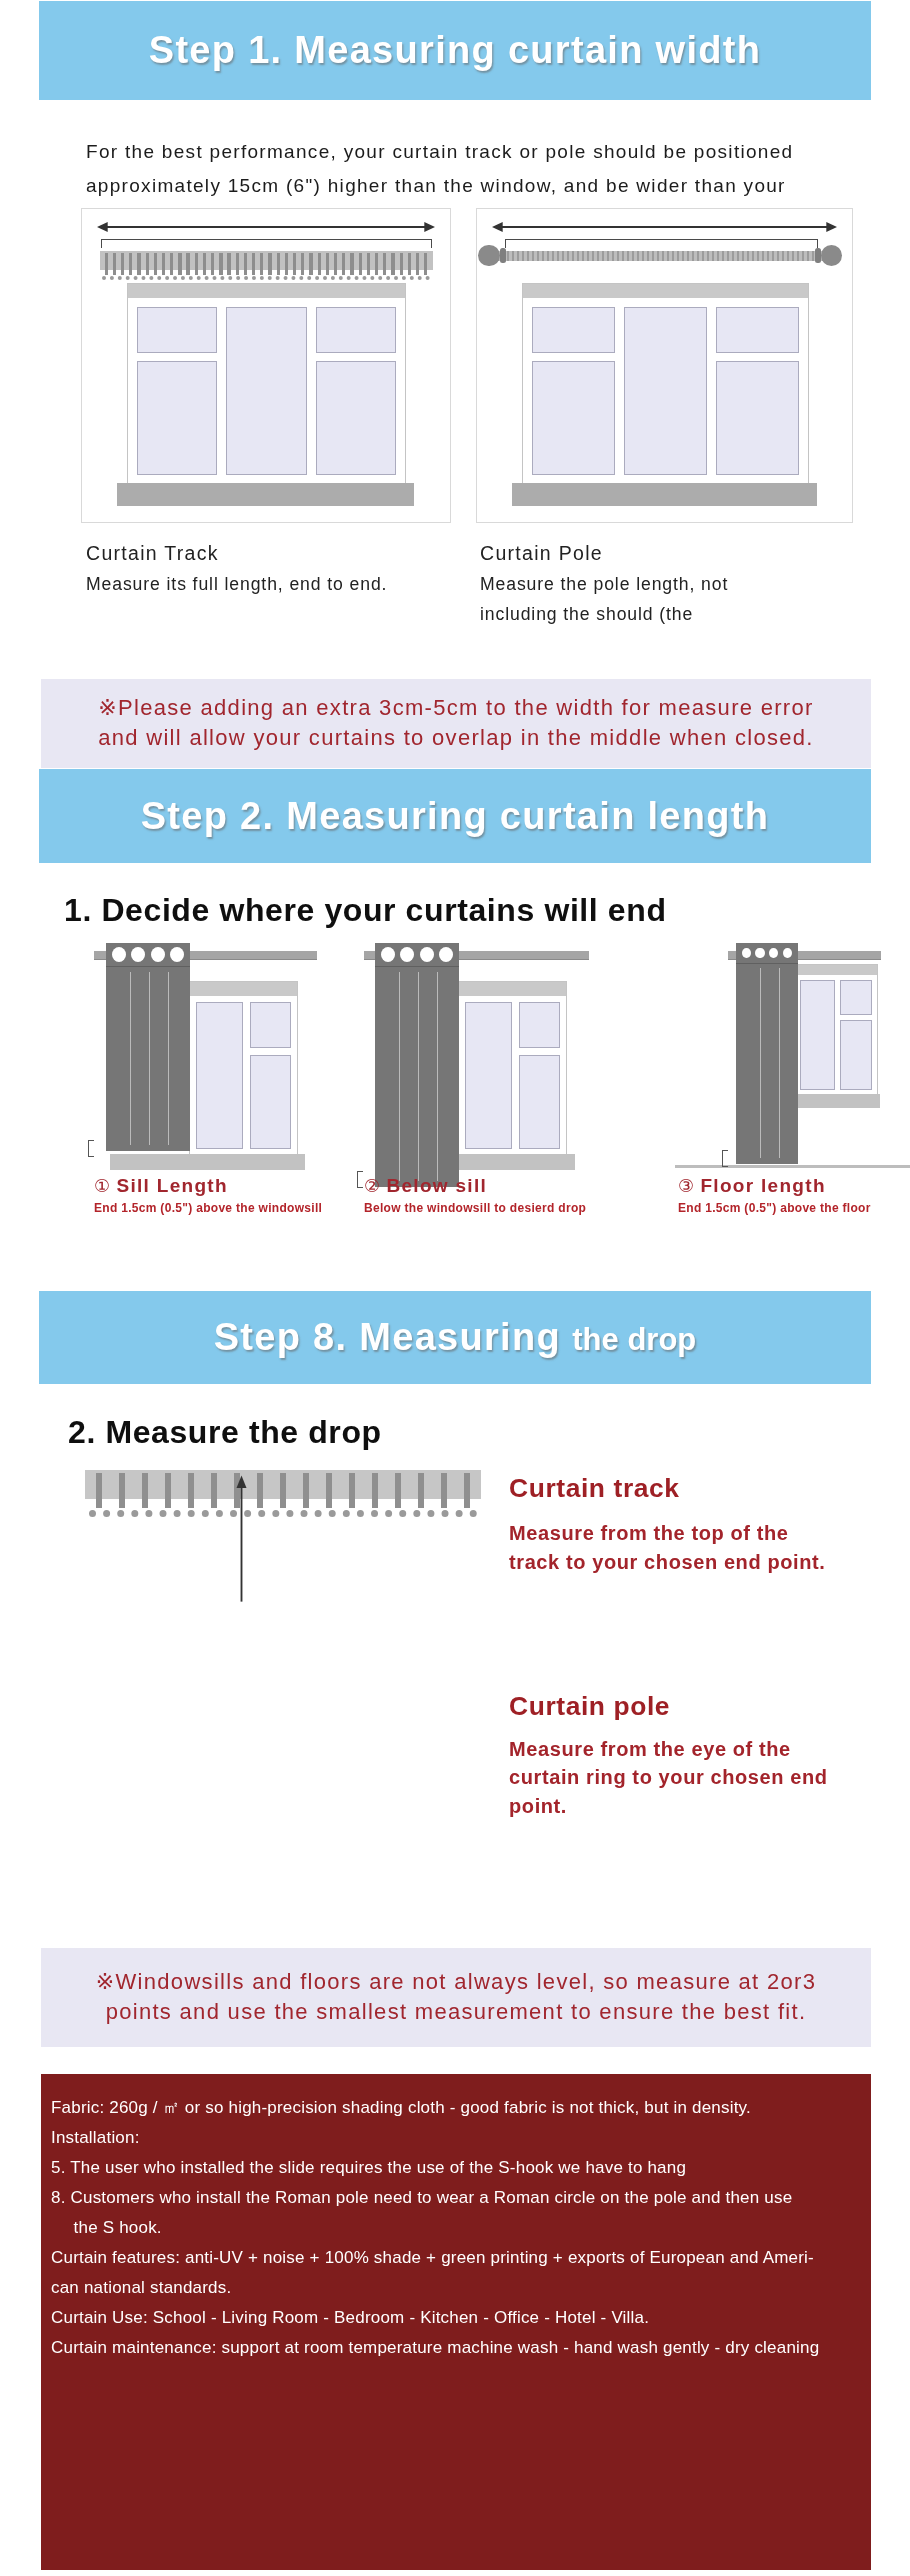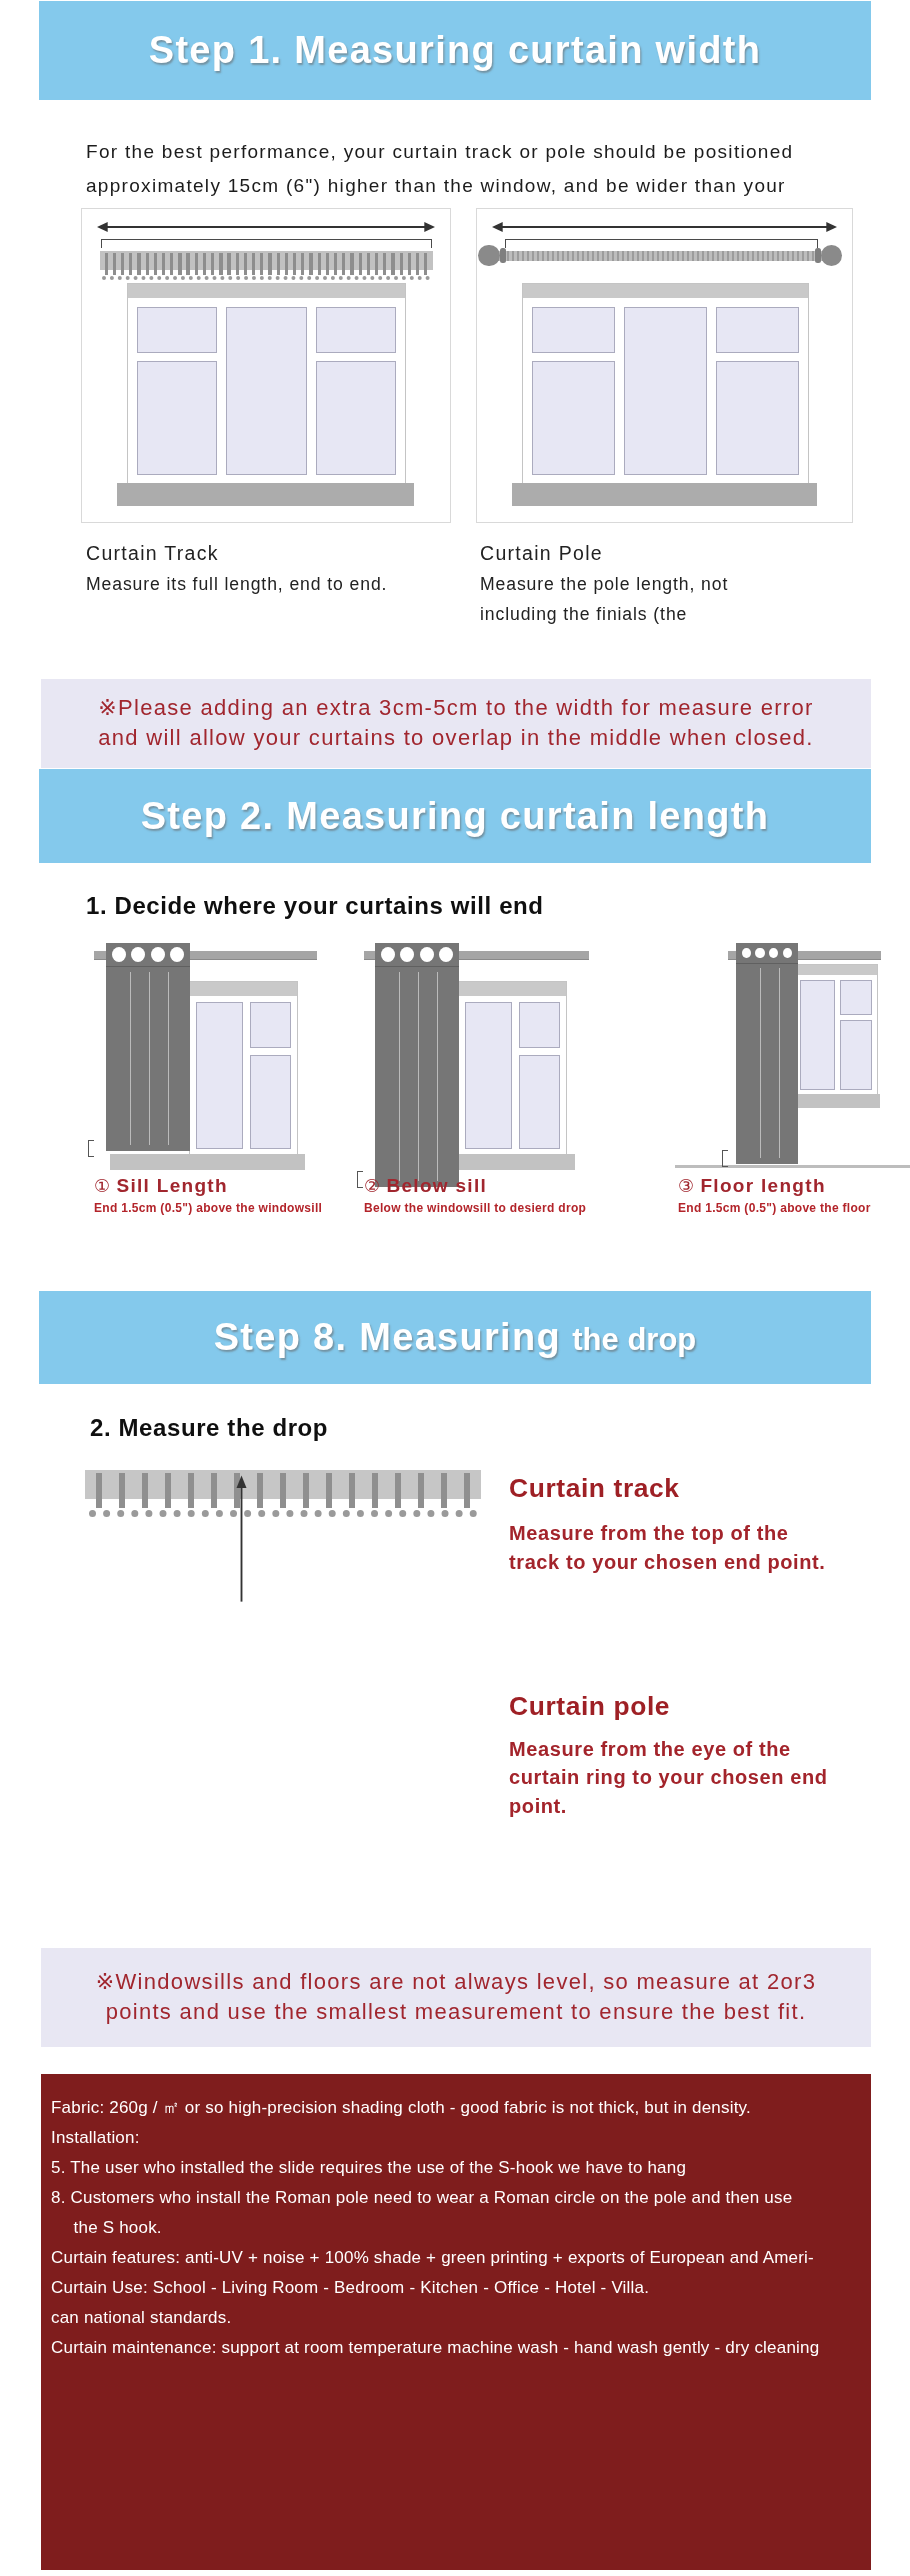--- a/index.html
+++ b/index.html
@@ -41,21 +41,21 @@
   .sill{position:absolute;background:#ACACAC;}
 
   .lbl-title{color:#222;font-size:19.5px;letter-spacing:1.3px;white-space:nowrap;}
   .lbl-line{color:#222;font-size:17.6px;letter-spacing:0.9px;line-height:30px;white-space:nowrap;}
 
   
   .note{background:#E8E7F3;text-align:center;}
   .note .n{color:#A1262E;font-size:22px;letter-spacing:1.3px;line-height:30px;white-space:nowrap;}
 
   
-  .heading{color:#0f0f0f;font-size:24px;font-weight:700;letter-spacing:0.6px;white-space:nowrap;margin-left:22px;}
+  .heading{color:#0f0f0f;font-size:32px;font-weight:700;letter-spacing:0.6px;white-space:nowrap;}
 
   
   .pole2{position:absolute;background:#A5A5A5;border-bottom:1.3px solid #8a8a8a;}
   .curtain{position:absolute;background:#767676;}
   .cur-head{position:absolute;top:0;left:0;right:0;height:22.6px;border-bottom:1.3px solid #606060;
             display:flex;justify-content:space-around;align-items:center;padding:0 3.8px;}
   .grommet{width:14px;height:15px;background:#ffffff;border-radius:50%;}
   .g3g .grommet{width:9.4px;height:10.7px;}
   .folds{position:absolute;top:29px;left:6.3px;right:6.3px;bottom:6.3px;
       background:repeating-linear-gradient(90deg,transparent 0 17.6px,rgba(255,255,255,.5) 17.6px 19px);}
@@ -160,21 +160,21 @@
           </div>
       </div>
     </div>
     <div class="sill" style="left:35px;top:274px;width:305px;height:22.6px;"></div>
   </div>
 
   <div class="abs lbl-title" style="left:86px;top:542px;">Curtain Track</div>
   <div class="abs lbl-line" style="left:86px;top:569px;">Measure its full length, end to end.</div>
   <div class="abs lbl-title" style="left:480px;top:542px;">Curtain Pole</div>
   <div class="abs lbl-line" style="left:480px;top:569px;">Measure the pole length, not</div>
-  <div class="abs lbl-line" style="left:480px;top:599px;">including the finials (the</div>
+  <div class="abs lbl-line" style="left:480px;top:599px;">including the should (the</div>
 
   <div class="abs note" style="left:41px;top:637px;width:830px;height:89px;padding-top:14px;box-sizing:border-box;margin-top:42px;">
     <div class="n">※Please adding an extra 3cm-5cm to the width for measure error</div>
     <div class="n">and will allow your curtains to overlap in the middle when closed.</div>
   </div>
 
   <div class="abs banner" style="left:39px;top:769px;width:832px;height:94px;">
     <div class="t">Step 2. Measuring curtain length</div>
   </div>
 
@@ -304,19 +304,19 @@
     <div class="n">points and use the smallest measurement to ensure the best fit.</div>
   </div>
 
   <div class="abs details" style="left:41px;top:2074px;width:830px;height:496px;padding:19px 10px;box-sizing:border-box;">
     <div class="d">Fabric: 260g / ㎡ or so high-precision shading cloth - good fabric is not thick, but in density.</div>
     <div class="d">Installation:</div>
     <div class="d">5. The user who installed the slide requires the use of the S-hook we have to hang</div>
     <div class="d">8. Customers who install the Roman pole need to wear a Roman circle on the pole and then use</div>
     <div class="d indent">the S hook.</div>
     <div class="d">Curtain features: anti-UV + noise + 100% shade + green printing + exports of European and Ameri-</div>
+    <div class="d">can national standards.</div>
     <div class="d">Curtain Use: School - Living Room - Bedroom - Kitchen - Office - Hotel - Villa.</div>
-    <div class="d">can national standards.</div>
     <div class="d">Curtain maintenance: support at room temperature machine wash - hand wash gently - dry cleaning</div>
   </div>
 
 </div>
 
 
 </body></html>

